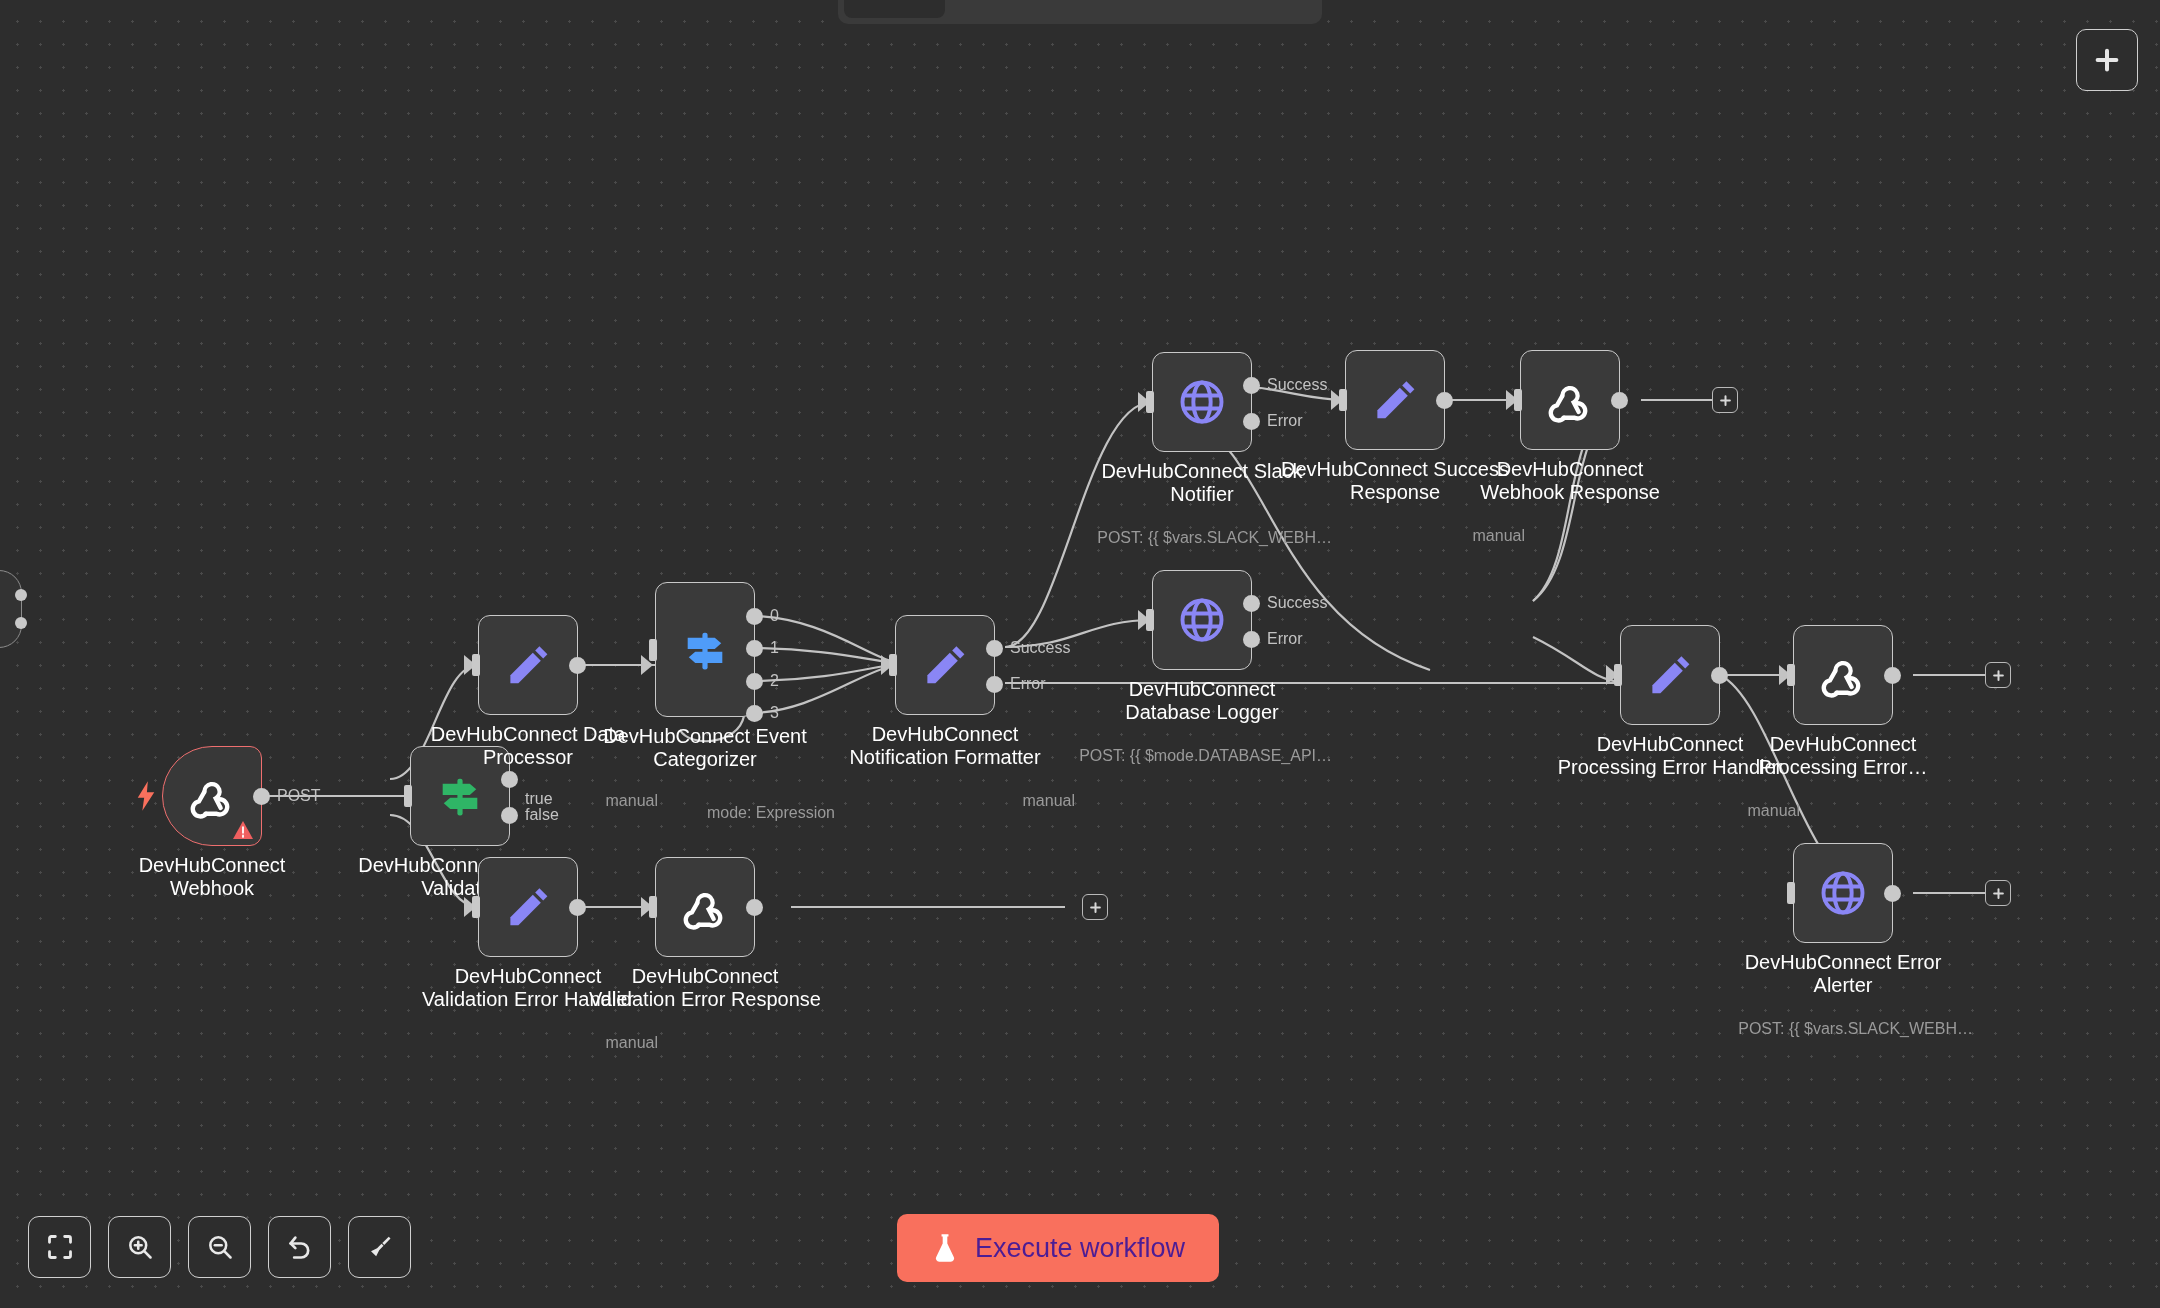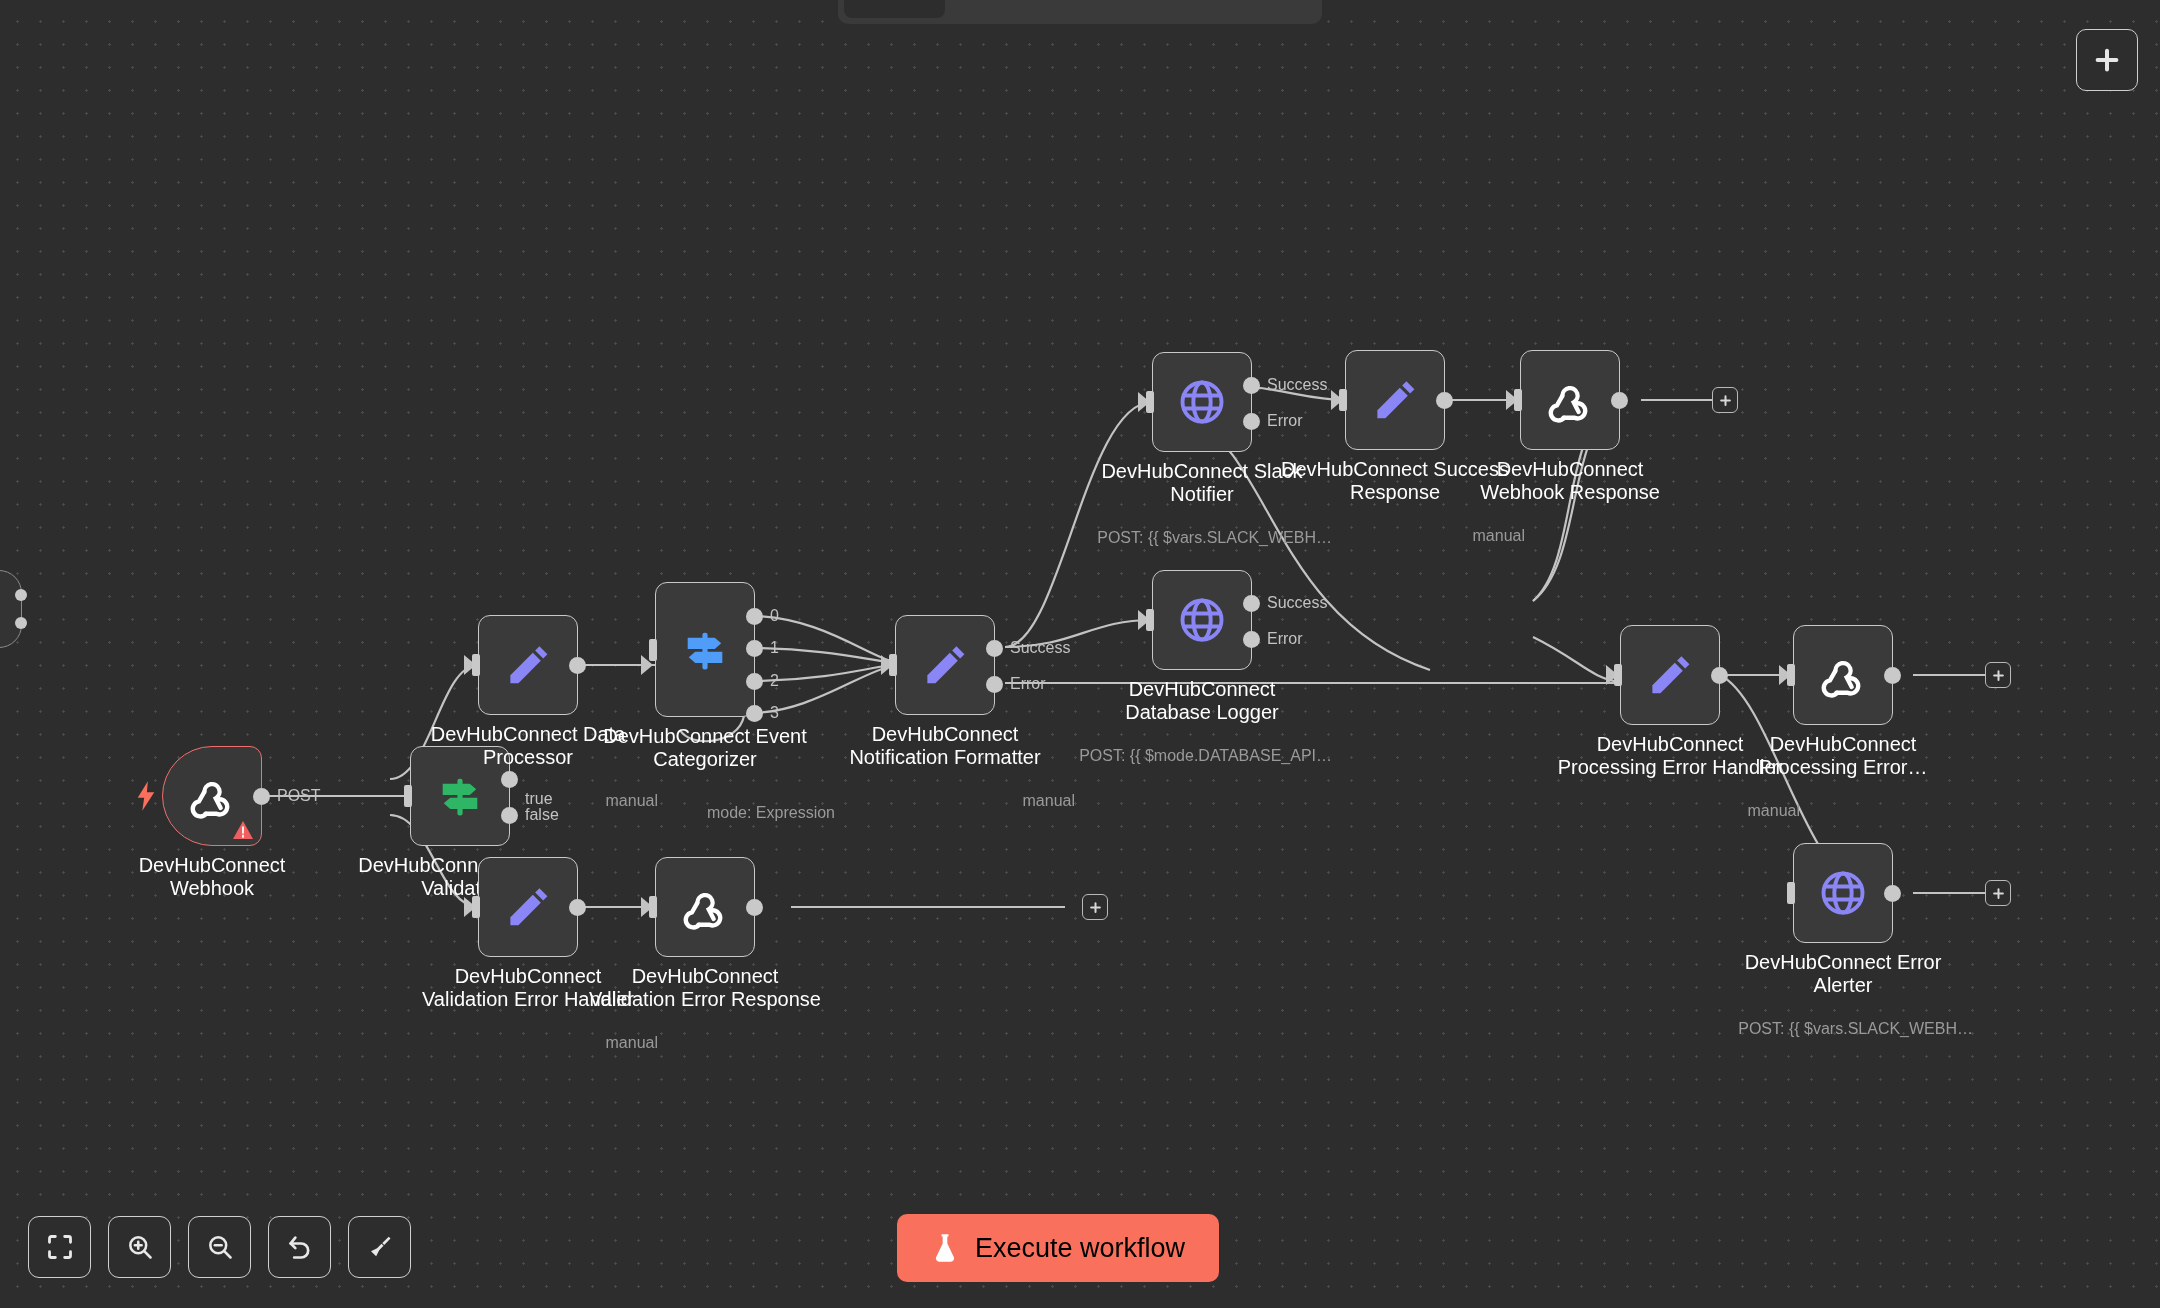--- a/index.html
+++ b/index.html
@@ -175,21 +175,21 @@
   
   #execute-btn {
     position: absolute;
     left: 897px; bottom: 26px;
     height: 68px;
     padding: 0 34px;
     background: #f9705d;
     border: none;
     border-radius: 10px;
     display: flex; align-items: center; gap: 16px;
-    color: #000000;
+    color: #4c1d95;
     font-size: 27px;
     font-family: "Liberation Sans", sans-serif;
     cursor: pointer;
     z-index: 30;
   }
 
   
   #edge-peek {
     position: absolute;
     left: -24px; top: 570px;

